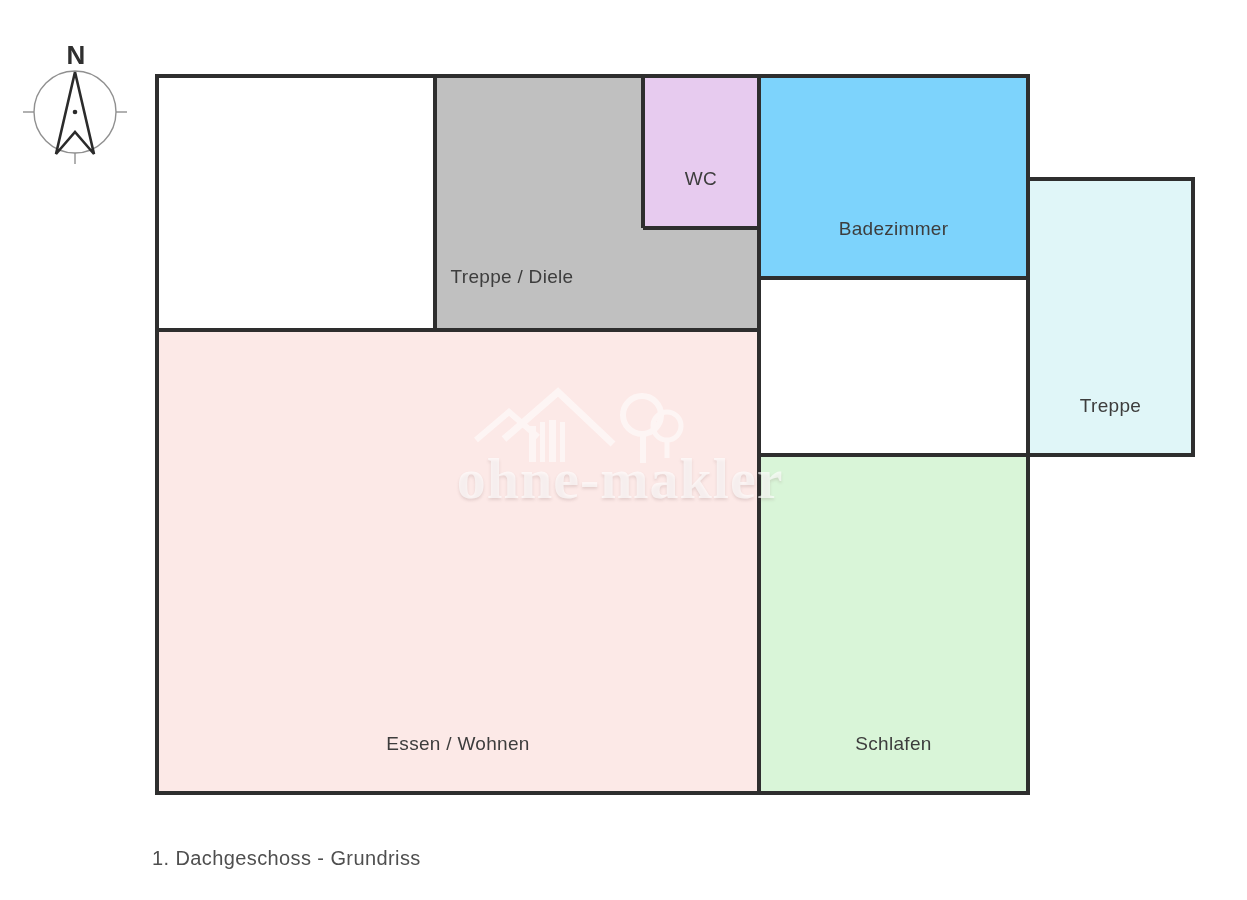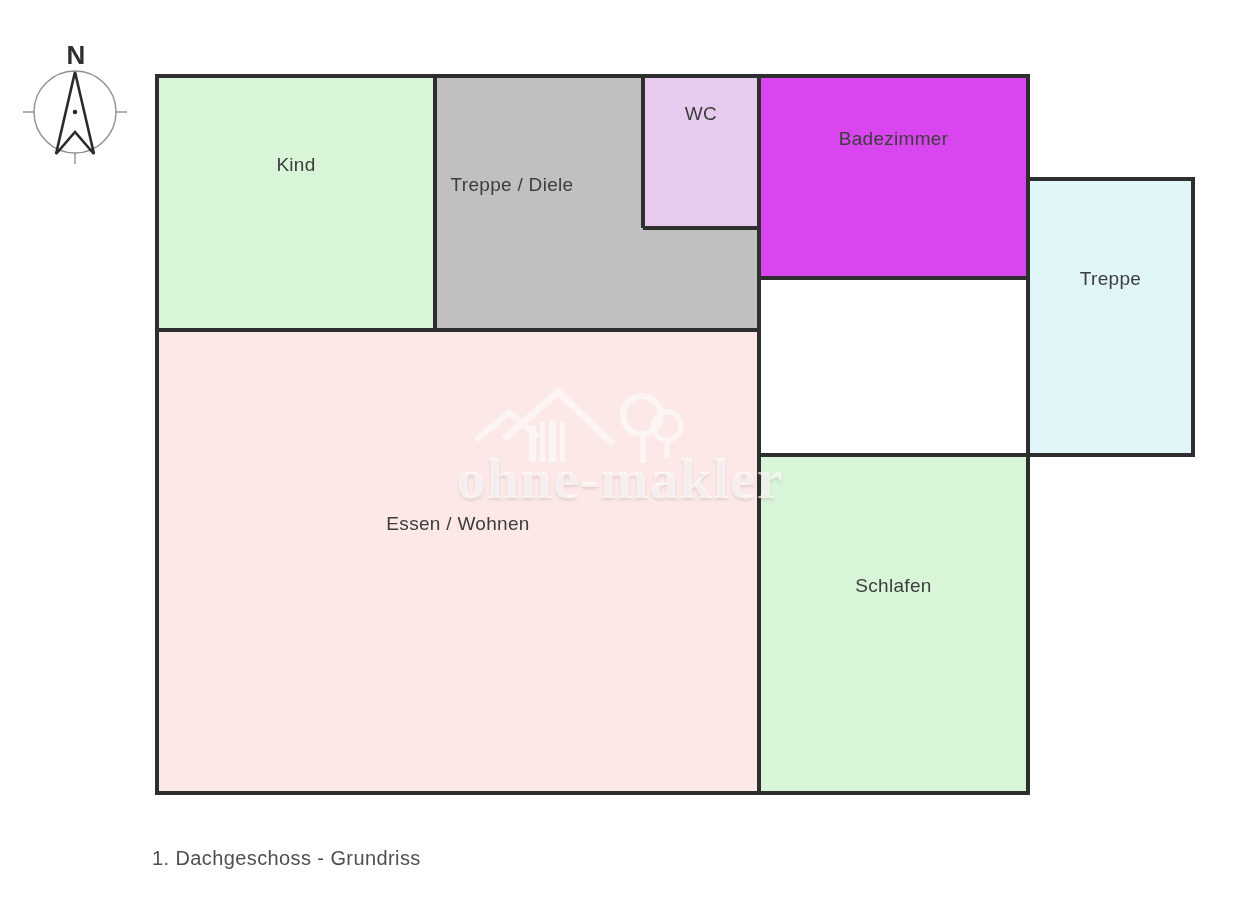--- a/index.html
+++ b/index.html
@@ -11,21 +11,21 @@
     width: 1247px;
     height: 900px;
     background: #ffffff;
     overflow: hidden;
   }
 
   
   .room {
     position: absolute;
     display: flex;
-    align-items: center;
+    align-items: flex-end;
     justify-content: center;
     z-index: 1;
   }
   .room-label {
     color: var(--label-color, #3d3d3d);
     font-size: 19px;
     letter-spacing: 0.3px;
     transform: translateY(-38px);
     white-space: nowrap;
   }
@@ -108,33 +108,30 @@
       <circle cx="55" cy="52" r="41" stroke="#909090" stroke-width="1.4" fill="none"></circle>
       <line x1="3" y1="52" x2="14" y2="52" stroke="#909090" stroke-width="1.4"></line>
       <line x1="96" y1="52" x2="107" y2="52" stroke="#909090" stroke-width="1.4"></line>
       <line x1="55" y1="93" x2="55" y2="104" stroke="#909090" stroke-width="1.4"></line>
       <path d="M 55 12 L 36 94 L 55 72 L 74 94 Z" stroke="#2b2b2b" stroke-width="2.6" fill="none" stroke-linejoin="miter"></path>
       <circle cx="55" cy="52" r="2.3" fill="#2b2b2b" stroke="none"></circle>
     </svg>
   </div>
   <div class="compass-n">N</div>
 
-  <div class="room" style="left: 157px; top: 76px; width: 278px; height: 254px; background-color: rgb(217, 245, 216);">
-    <span class="room-label">Kind</span>
-  </div>
 
   <div class="room" style="left: 435px; top: 76px; width: 324px; height: 254px; background-color: rgb(192, 192, 192);">
     <span class="room-label treppe-offset">Treppe / Diele</span>
   </div>
 
   <div class="room" style="left: 643px; top: 76px; width: 116px; height: 152px; background-color: rgb(231, 203, 239);">
     <span class="room-label">WC</span>
   </div>
 
-  <div class="room" style="left: 759px; top: 76px; width: 269px; height: 202px; background-color: #d946ef;">
+  <div class="room" style="left: 759px; top: 76px; width: 269px; height: 202px; background-color: #7dd3fc;">
     <span class="room-label">Badezimmer</span>
   </div>
 
   <div class="room" style="left: 1028px; top: 179px; width: 165px; height: 276px; background-color: rgb(224, 246, 248);">
     <span class="room-label">Treppe</span>
   </div>
 
 
   <div class="room" style="left: 759px; top: 455px; width: 269px; height: 338px; background-color: rgb(217, 245, 216);">
     <span class="room-label">Schlafen</span>

